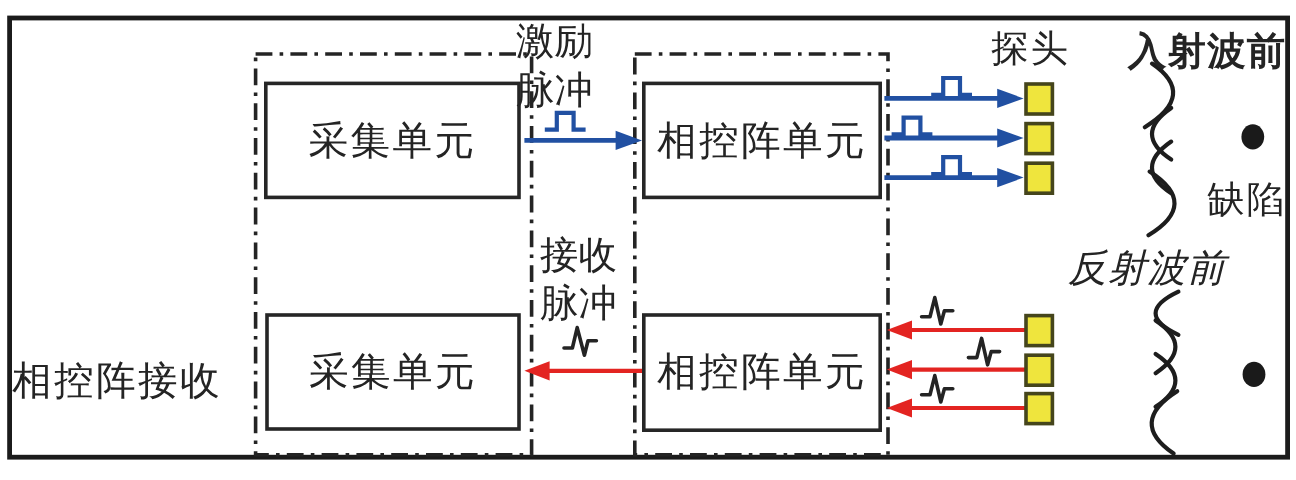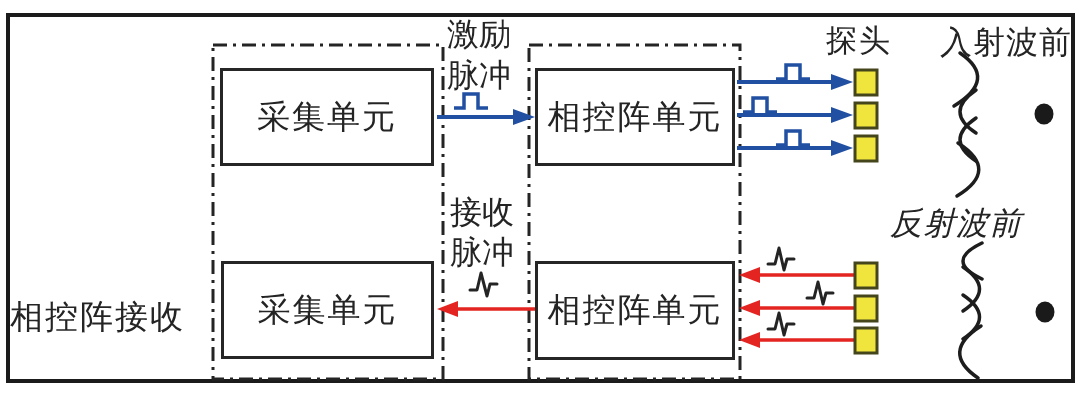--- a/index.html
+++ b/index.html
@@ -19,25 +19,25 @@
     font-size:33px;letter-spacing:2px;color:var(--ink,#242424);z-index:3;text-align:center;
   }
   .box-acq-tx{left:220px;top:68px;width:214px;height:98px;}
   .box-pha-tx{left:535px;top:68px;width:200px;height:98px;}
   .box-acq-rx{left:221px;top:261px;width:213px;height:98px;}
   .box-pha-rx{left:535px;top:261px;width:200px;height:99px;}
   .row-label{position:absolute;font-size:33px;letter-spacing:2px;white-space:nowrap;z-index:3;}
   .row-label.tx{left:10px;top:103px;}
   .row-label.rx{left:10px;top:295px;}
   .mid-label{position:absolute;width:92px;text-align:center;font-size:32px;line-height:41px;z-index:4;background:transparent;}
-  .mid-label.excite{left:433px;top:14px;}
+  .mid-label.excite{left:416px;top:14px;}
   .mid-label.receive{left:436px;top:192px;line-height:40px;}
   .annot{position:absolute;text-align:right;white-space:nowrap;z-index:3;}
   .annot.probe{left:820px;top:20px;width:72px;font-size:31px;letter-spacing:2px;}
-  .annot.incident{left:928px;top:21px;width:144px;font-size:32px;letter-spacing:1px;}
+  .annot.incident{left:928px;top:21px;width:144px;font-size:32px;letter-spacing:1px;font-weight:bold;}
   .annot.defect{left:1004px;top:146px;width:68px;font-size:31px;letter-spacing:2px;}
   .annot.reflected{left:882px;top:202px;width:140px;font-size:32px;letter-spacing:1px;font-style:italic;}
 
   
   .dashdot{stroke:var(--ink,#242424);fill:none;stroke-width:3px;stroke-dasharray:14 6 3 6;}
   .blue-line{stroke:var(--excite-blue,#2150a2);fill:none;stroke-width:4px;}
   .blue-head{fill:var(--excite-blue,#2150a2);stroke:none;}
   .pulse{stroke:var(--excite-blue,#2150a2);fill:none;stroke-width:3.5px;stroke-linejoin:miter;}
   .red-line{stroke:var(--receive-red,#e32421);fill:none;stroke-width:3.5px;}
   .red-head{fill:var(--receive-red,#e32421);stroke:none;}
@@ -72,20 +72,21 @@
     <div>激励</div>
     <div>脉冲</div>
   </div>
   <div class="mid-label receive">
     <div>接收</div>
     <div>脉冲</div>
   </div>
 
   <div class="annot probe">探头</div>
   <div class="annot incident">入射波前</div>
+  <div class="annot defect">缺陷</div>
   <div class="annot reflected">反射波前</div>
 
   <svg class="overlay" viewBox="0 0 1080 400">
 
     <rect class="dashdot" x="213" y="45" width="230" height="334"></rect>
     <rect class="dashdot" x="529" y="45" width="211" height="334"></rect>
 
     <g>
       <line class="blue-line" x1="437" y1="117" x2="517" y2="117"></line>
       <polygon class="blue-head" points="535,117 513,109 513,125"></polygon>

